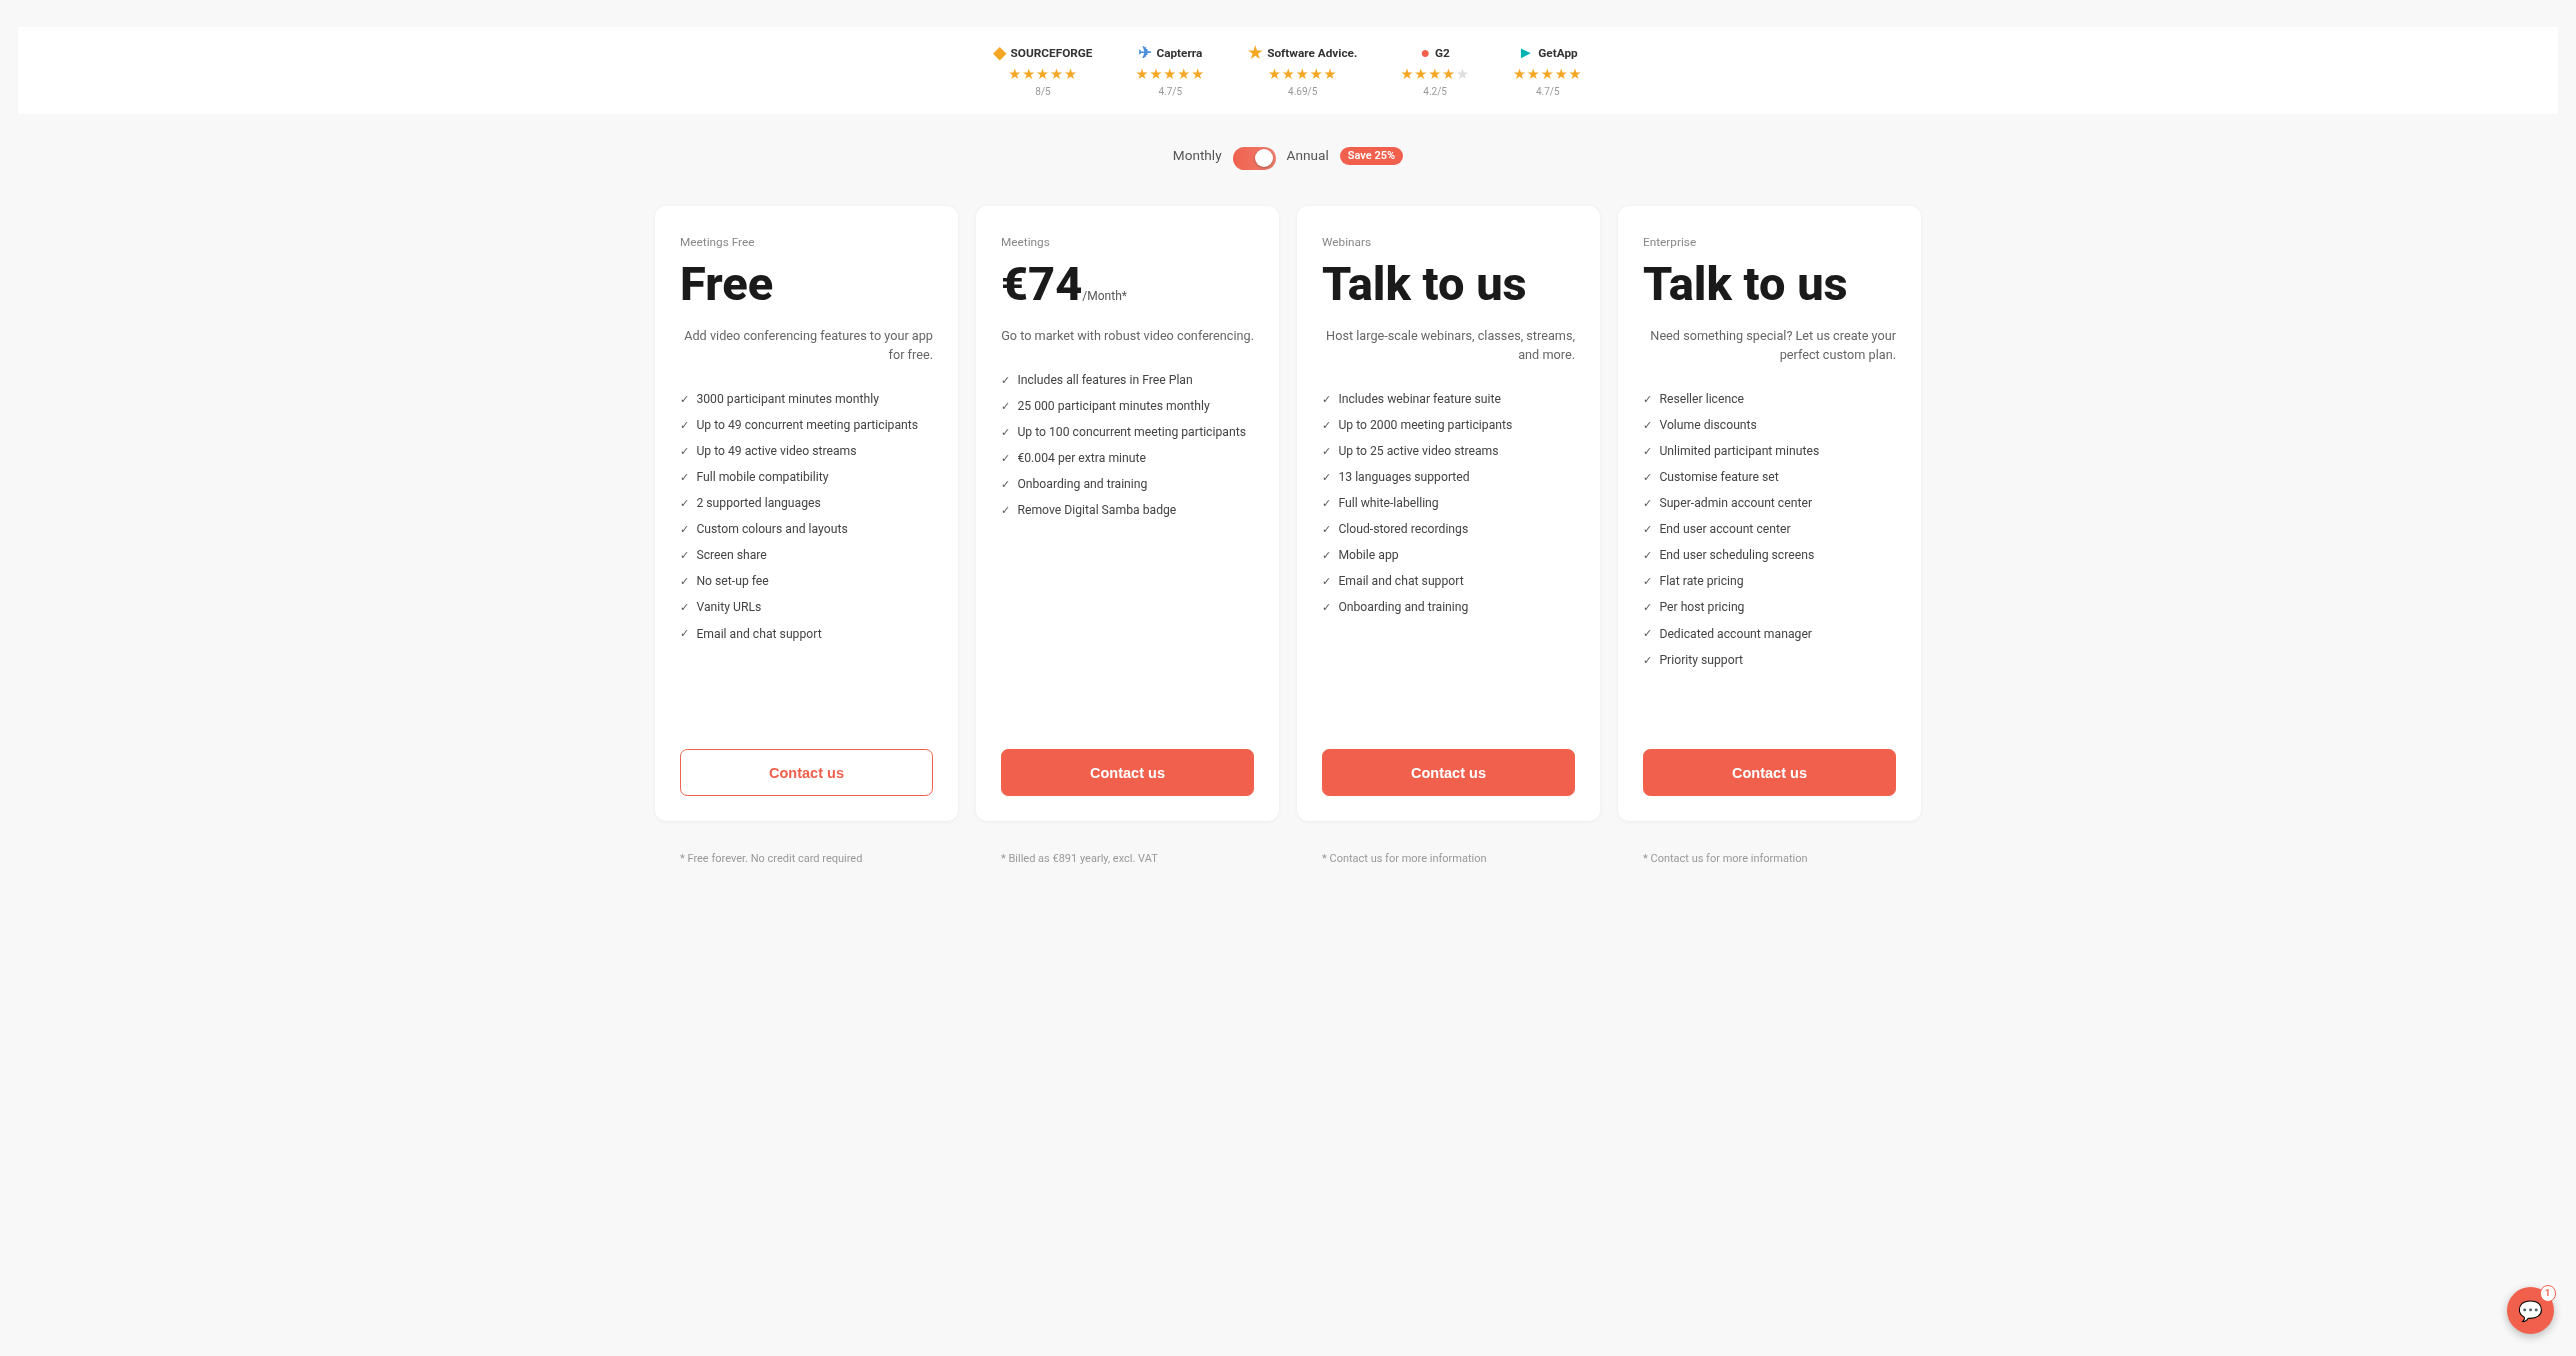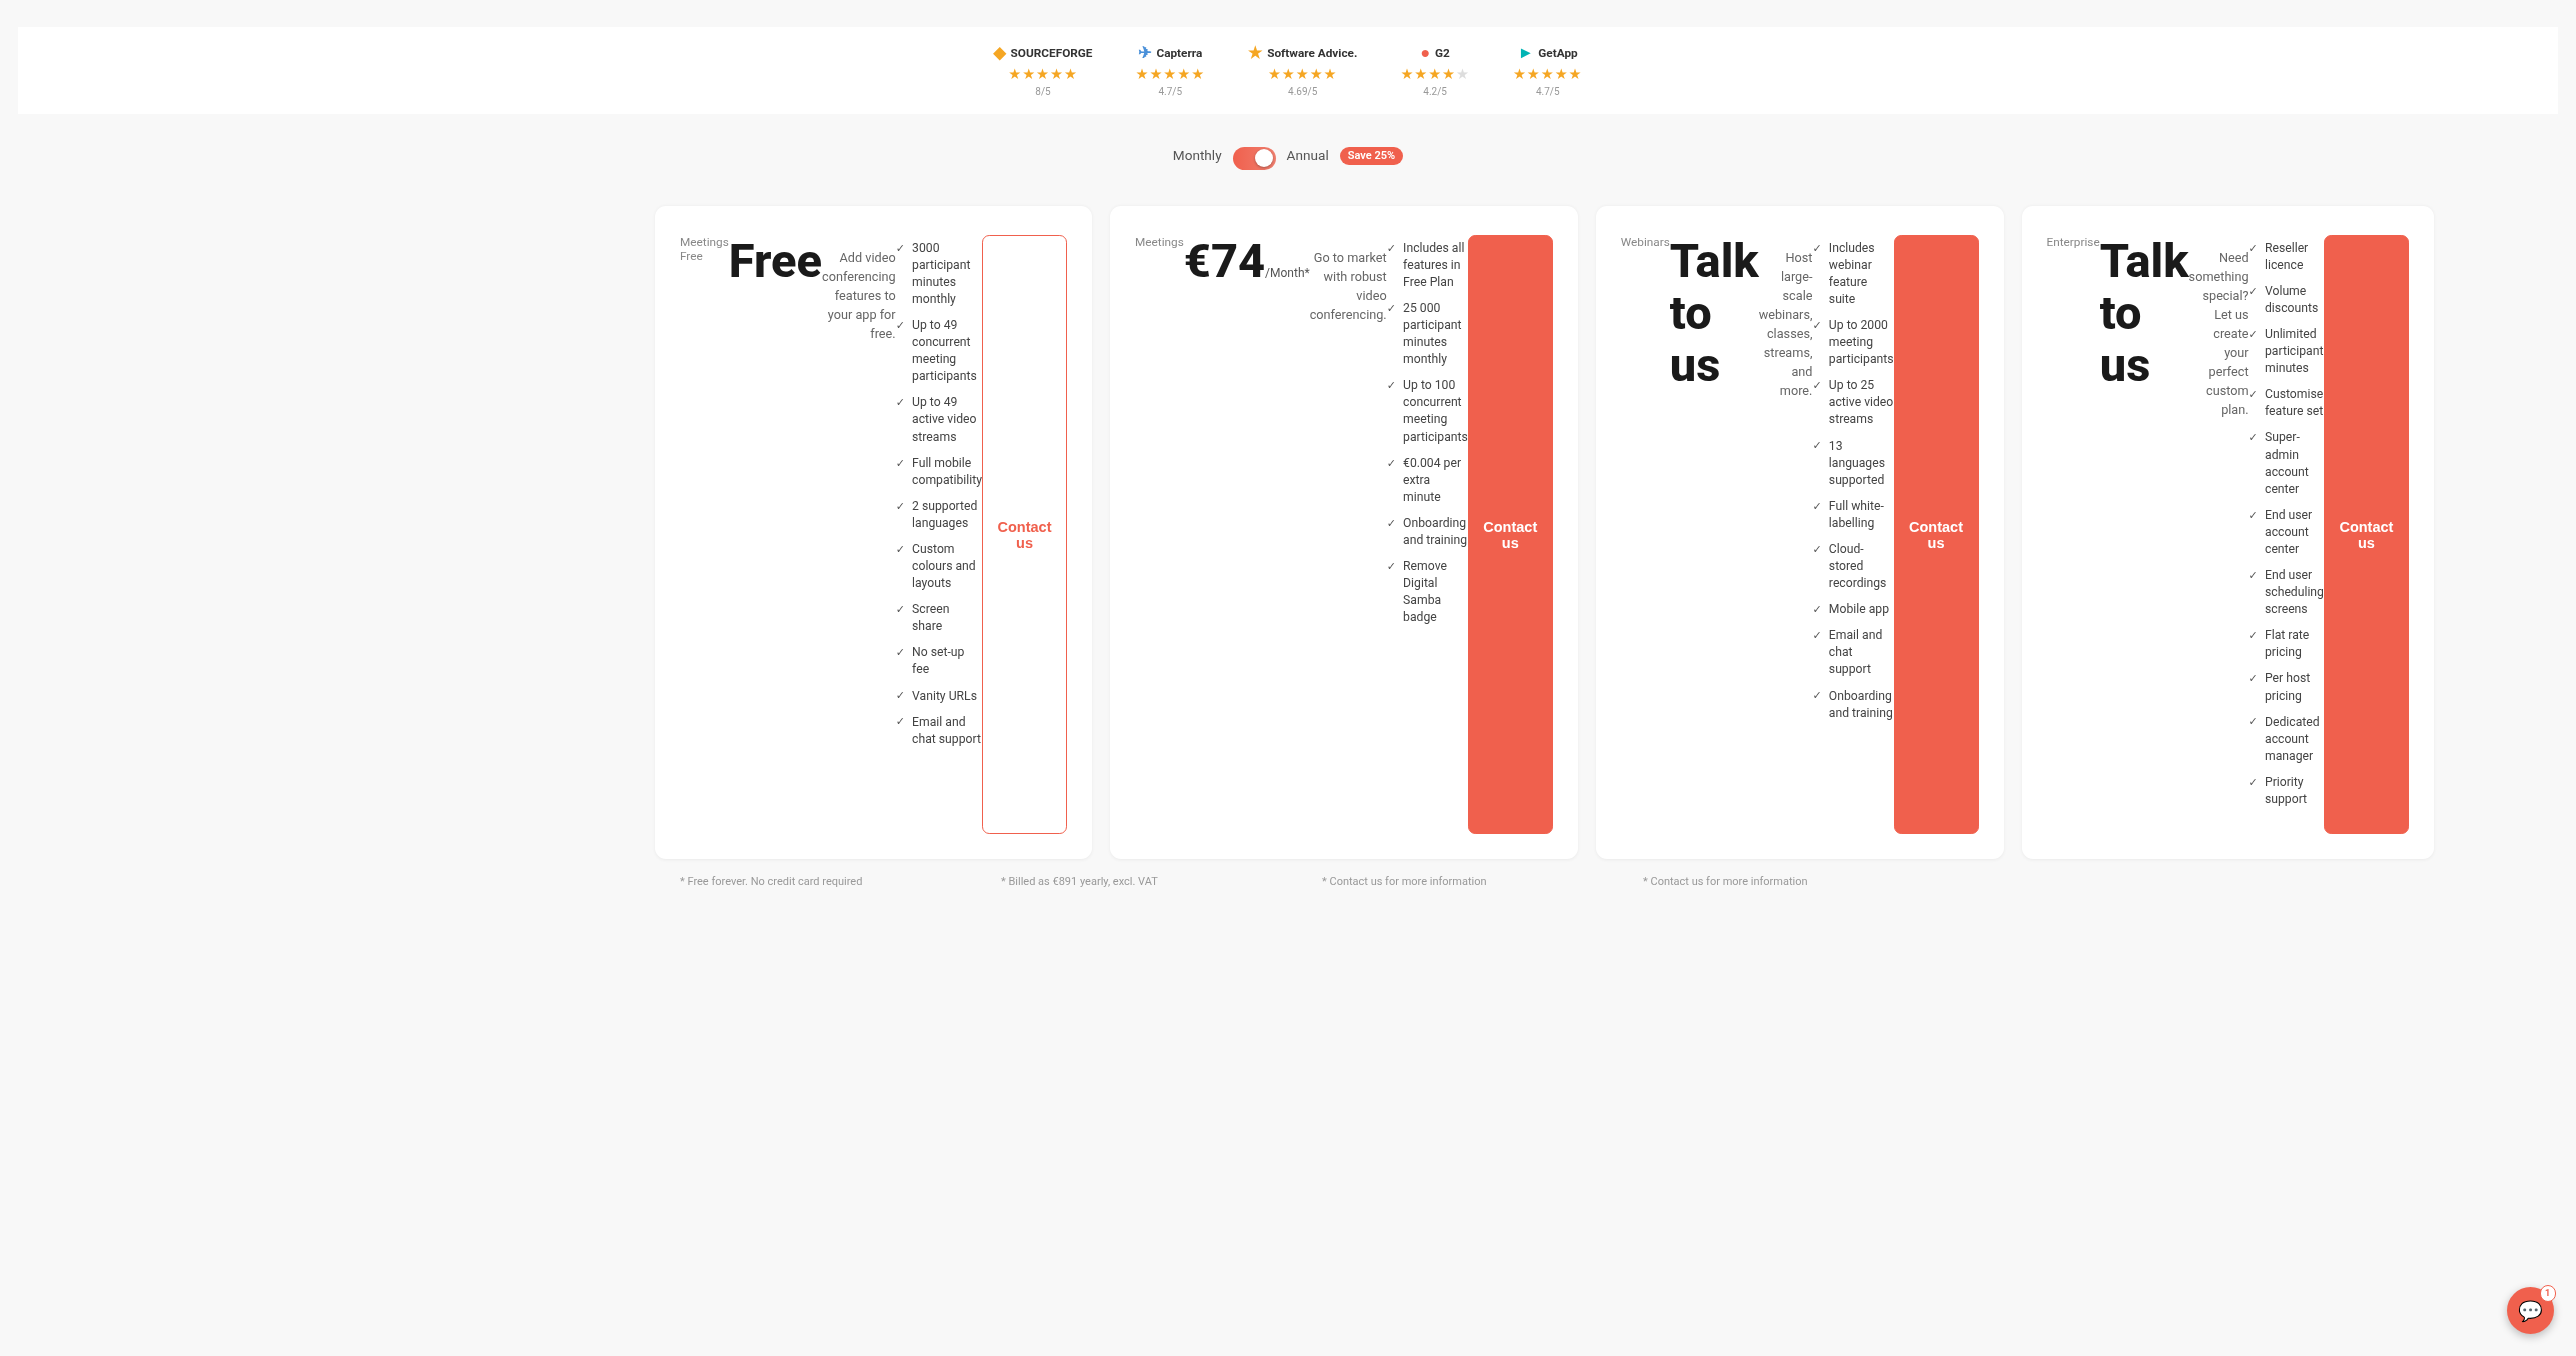--- a/index.html
+++ b/index.html
@@ -90,21 +90,21 @@
       gap: 18px;
       max-width: 1266px;
       margin: 0 auto;
     }
 
     .pricing-card {
       background: #fff;
       border-radius: 11px;
       padding: 29px 25px 25px;
       display: flex;
-      flex-direction: row;
+      flex-direction: column;
       box-shadow: 0 0.9px 3.6px rgba(0,0,0,0.06);
       min-height: 615px;
     }
 
     .card-category {
       font-size: 11.8px;
       color: #888;
       margin-bottom: 9px;
       font-weight: 400;
     }
@@ -172,21 +172,21 @@
       color: #fff;
       border: 1.8px solid #f0604d;
     }
 
     
     .footnotes {
       display: grid;
       grid-template-columns: repeat(4, 1fr);
       gap: 18px;
       max-width: 1266px;
-      margin: 16px auto 0;
+      margin: 31px auto 0;
     }
     .footnote-item {
       font-size: 11px;
       color: #999;
       padding: 0 25px;
     }
 
     
     .chat-bubble {
       position: fixed;

